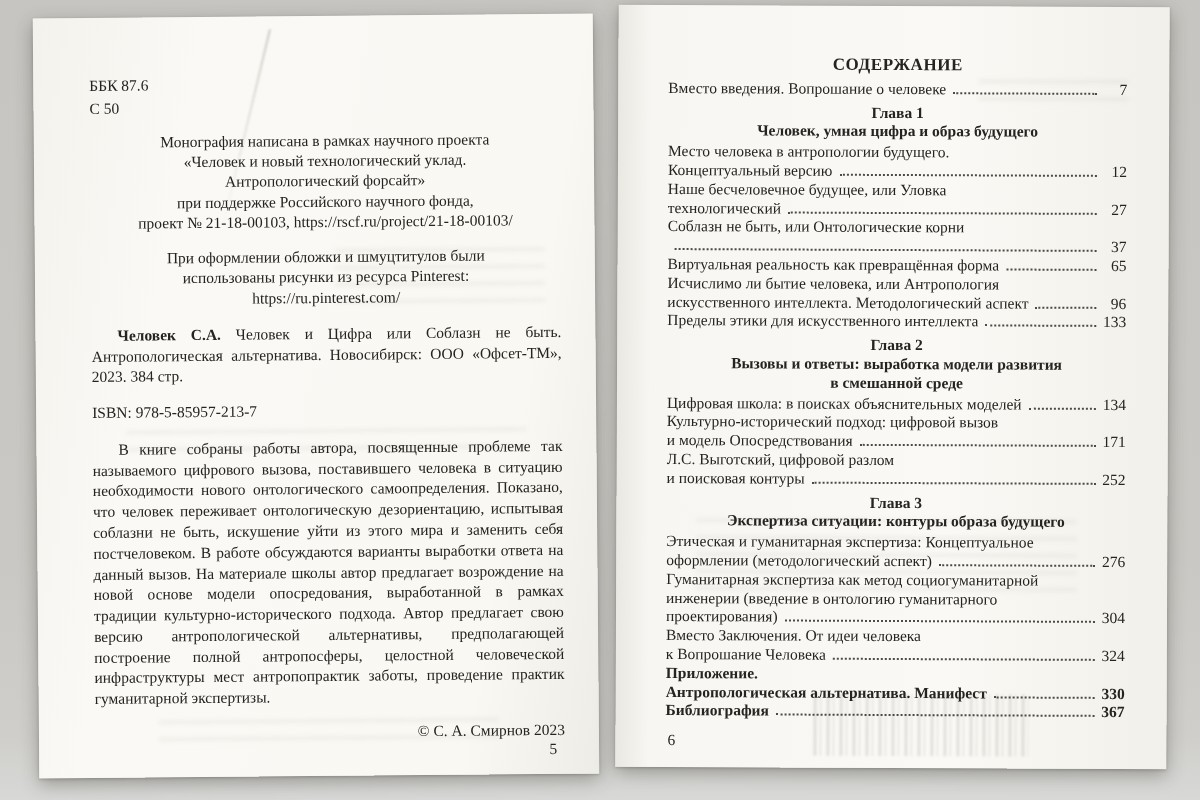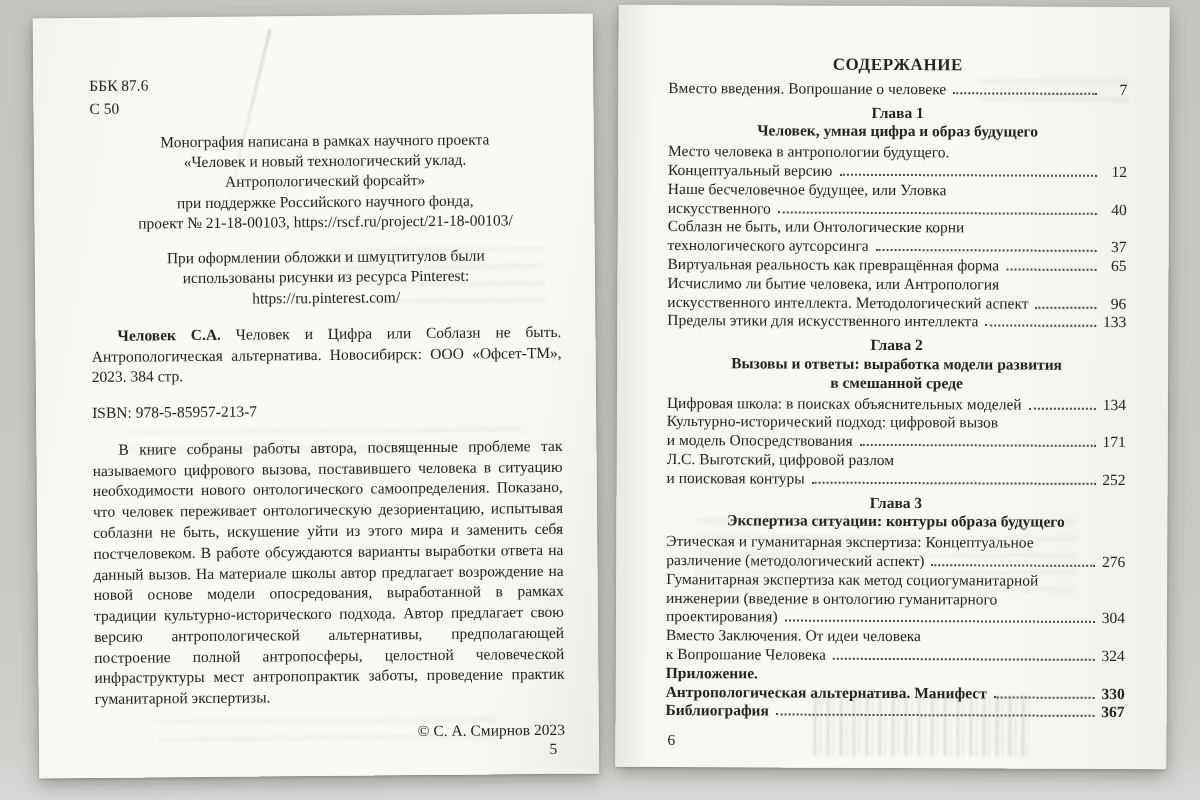--- a/index.html
+++ b/index.html
@@ -133,29 +133,28 @@
             <div class="toc-textline">Место человека в антропологии будущего.</div>
             <div class="toc-row">
               <span class="toc-text">Концептуальный версию</span>
               <span class="leader"></span>
               <span class="toc-page">12</span>
             </div>
           </div>
           <div class="toc-entry">
             <div class="toc-textline">Наше бесчеловечное будущее, или Уловка</div>
             <div class="toc-row">
-              <span class="toc-text">искусственного</span>
-              <span class="leader"></span>
-              <span class="toc-page">40</span>
+              <span class="toc-text">технологический</span>
+              <span class="leader"></span>
+              <span class="toc-page">27</span>
             </div>
           </div>
           <div class="toc-entry">
             <div class="toc-textline">Соблазн не быть, или Онтологические корни</div>
             <div class="toc-row">
-              <span class="toc-text">технологического аутсорсинга</span>
               <span class="leader"></span>
               <span class="toc-page">37</span>
             </div>
           </div>
           <div class="toc-entry">
             <div class="toc-row">
               <span class="toc-text">Виртуальная реальность как превращённая форма</span>
               <span class="leader"></span>
               <span class="toc-page">65</span>
             </div>
@@ -203,21 +202,21 @@
               <span class="toc-page">252</span>
             </div>
           </div>
           <div class="toc-chapter">
             <div class="chapter-num">Глава 3</div>
             <div class="chapter-title">Экспертиза ситуации: контуры образа будущего</div>
           </div>
           <div class="toc-entry">
             <div class="toc-textline">Этическая и гуманитарная экспертиза: Концептуальное</div>
             <div class="toc-row">
-              <span class="toc-text">различение (методологический аспект)</span>
+              <span class="toc-text">оформлении (методологический аспект)</span>
               <span class="leader"></span>
               <span class="toc-page">276</span>
             </div>
           </div>
           <div class="toc-entry">
             <div class="toc-textline">Гуманитарная экспертиза как метод социогуманитарной</div>
             <div class="toc-textline">инженерии (введение в онтологию гуманитарного</div>
             <div class="toc-row">
               <span class="toc-text">проектирования)</span>
               <span class="leader"></span>

